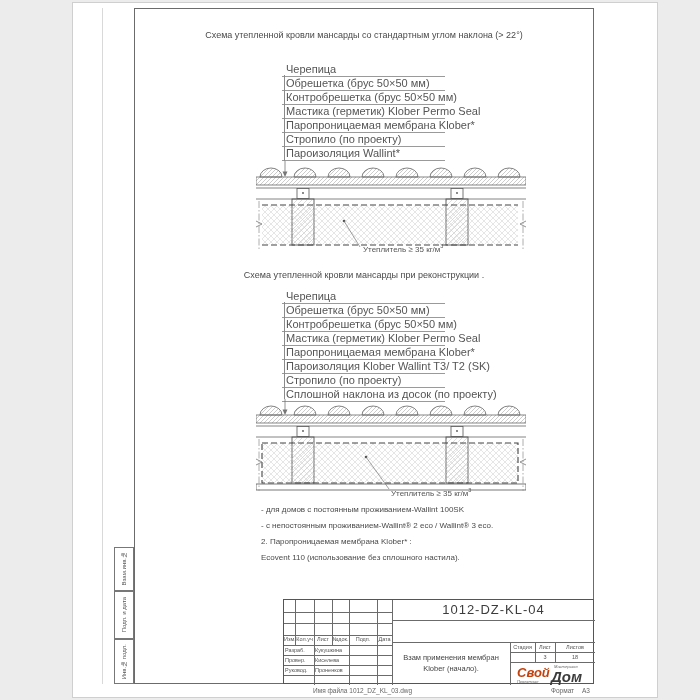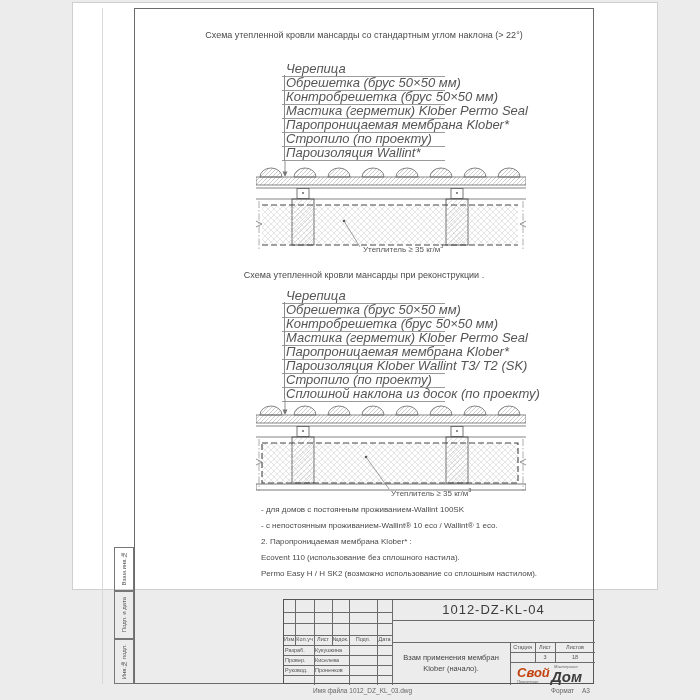--- a/index.html
+++ b/index.html
@@ -1,23 +1,23 @@
 <!DOCTYPE html>
 <html><head>
 <meta charset="utf-8">
 <style>
   html,body{margin:0;padding:0;}
   body{background:#ececec;font-family:"Liberation Sans",sans-serif;}
   .canvas{position:relative;width:700px;height:700px;background:#ececec;overflow:hidden;}
-  .paper{position:absolute;left:72px;top:2px;width:586px;height:588px;background:#ffffff;border:1px solid #cfcfcf;box-sizing:border-box;}
+  .paper{position:absolute;left:72px;top:2px;width:586px;height:696px;background:#ffffff;border:1px solid #cfcfcf;box-sizing:border-box;}
   .frame{position:absolute;left:61px;top:5px;width:460px;height:676px;border:1px solid #6b6b6b;box-sizing:border-box;}
   .binding-line{position:absolute;left:29px;top:5px;width:1px;height:676px;background:#d9d9d9;}
   .sec-title{position:absolute;left:61px;width:460px;text-align:center;font-size:9px;color:#4a4a4a;}
   .lbl-list{position:absolute;width:163px;}
-  .lbl-row{height:13px;border-bottom:1px solid #9a9a9a;font-size:13px;color:#555;padding-left:4px;line-height:12px;white-space:nowrap;overflow:visible;font-style:italic;}
+  .lbl-row{height:13px;border-bottom:1px solid #9a9a9a;font-size:11px;color:#555;padding-left:4px;line-height:12px;white-space:nowrap;overflow:visible;}
   .vline{position:absolute;width:1px;background:#8a8a8a;}
   .ins-label{position:absolute;font-size:8px;color:#555;white-space:nowrap;}
   .ins-label sup{font-size:5.5px;}
   .notes{position:absolute;left:188px;top:499px;width:340px;}
   .note-line{font-size:8px;color:#4a4a4a;height:16px;line-height:16px;white-space:nowrap;}
   .tb{position:absolute;left:210px;top:596px;width:311px;height:85px;border:1px solid #555;box-sizing:border-box;color:#444;}
   .tb .hl,.tb .vl{position:absolute;background:#6b6b6b;}
   .tb .hl{height:1px;}
   .tb .vl{width:1px;}
   .tb-cell{position:absolute;font-size:5.5px;color:#555;text-align:center;overflow:hidden;white-space:nowrap;}
@@ -132,24 +132,23 @@
       <path d="M270,60 l-6,3 l6,3" fill="none" stroke="#777" stroke-width="0.8"></path>
       <circle cx="110" cy="58" r="1.3" fill="#555"></circle>
       <line x1="110" y1="58" x2="133" y2="90" stroke="#777" stroke-width="0.7"></line>
     </svg>
     <div class="ins-label" style="left:318px;top:484px;">
       <span>Утеплитель ≥ 35 кг/м</span><sup>3</sup>
     </div>
 
     <div class="notes">
       <div class="note-line">- для домов с постоянным проживанием-Wallint 100SK</div>
-      <div class="note-line">- с непостоянным проживанием-Wallint® 10 eco / Wallint® 1 eco.</div>
+      <div class="note-line">- с непостоянным проживанием-Wallint® 2 eco / Wallint® 3 eco.</div>
       <div class="note-line">2. Паропроницаемая мембрана Klober* :</div>
       <div class="note-line">Ecovent 110 (использование без сплошного настила).</div>
-      <div class="note-line">Permo Easy H / H SK2 (возможно использование со сплошным настилом).</div>
     </div>
 
     <div class="tb">
 
       <div class="vl" style="left:108px;top:0;height:85px;"></div>
       <div class="vl" style="left:11px;top:0;height:45px;"></div>
       <div class="vl" style="left:30px;top:0;height:85px;"></div>
       <div class="vl" style="left:48px;top:0;height:45px;"></div>
       <div class="vl" style="left:65px;top:0;height:85px;"></div>
       <div class="vl" style="left:93px;top:0;height:85px;"></div>

